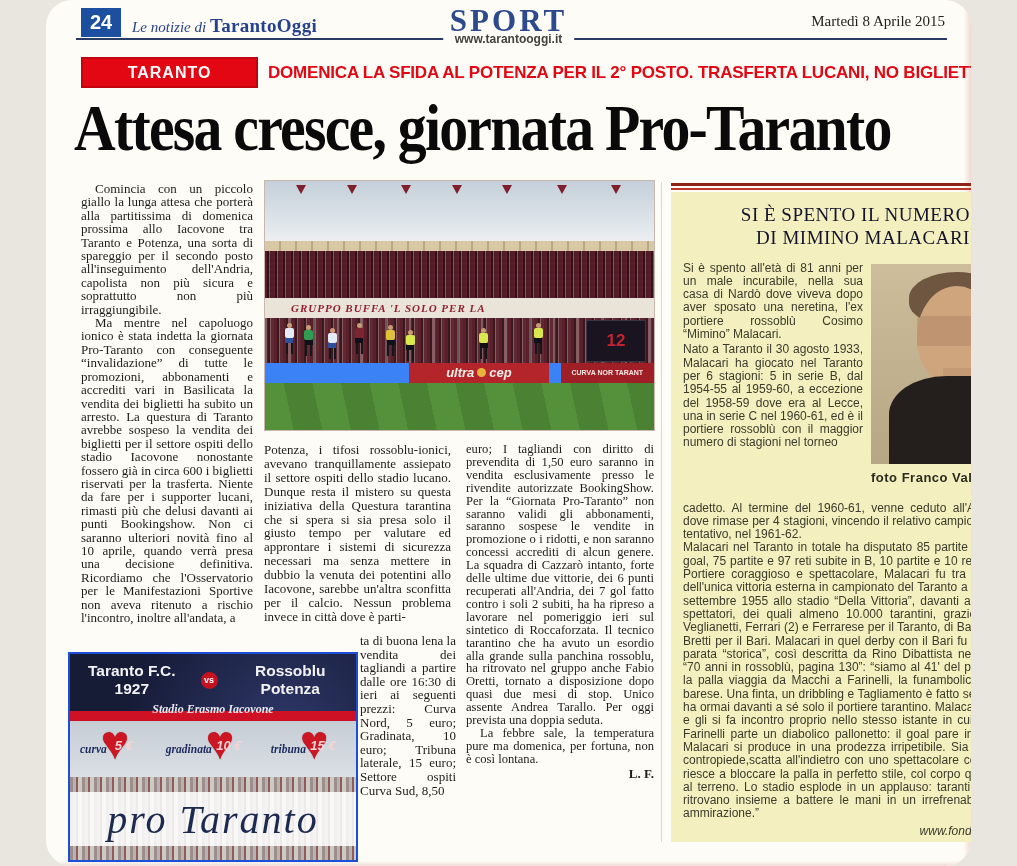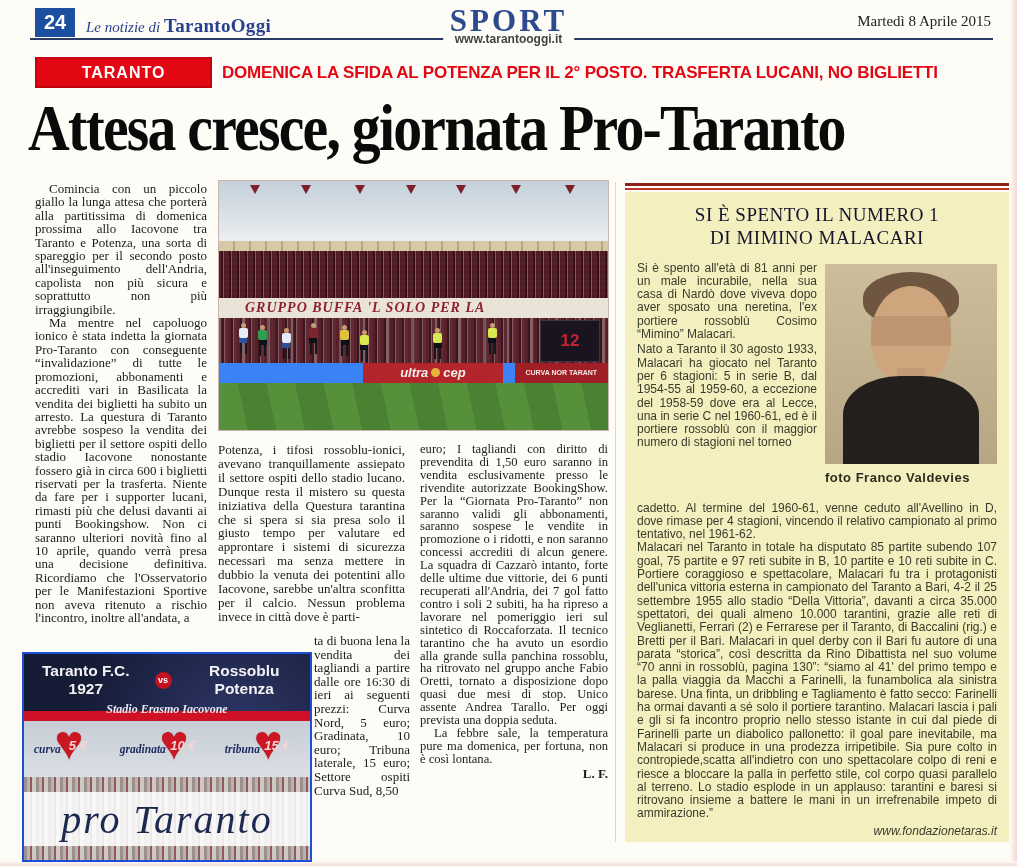--- a/index.html
+++ b/index.html
@@ -1,17 +1,17 @@
 <!DOCTYPE html>
 <html><head>
 <meta charset="utf-8">
 <style>
   html,body{margin:0;padding:0;}
   body{background:#e9e6df;font-family:"Liberation Serif",serif;}
-  .page{position:relative;width:1017px;height:866px;background:#fdfcf6;margin:0 auto;overflow:hidden;}
+  .page{position:relative;width:925px;height:866px;background:#fdfcf6;margin:0 auto;overflow:hidden;border-radius:26px;}
   .edge-r{position:absolute;right:0;top:0;width:7px;height:100%;background:linear-gradient(90deg,rgba(243,214,209,0),#f2d7d2);}
   .edge-b{position:absolute;left:0;bottom:0;width:100%;height:5px;background:linear-gradient(#fdfcf6,#f0ddd6);}
 
   
   .pagenum{position:absolute;left:35px;top:8px;width:40px;height:29px;background:#1c4f9f;color:#fff;
            font-family:"Liberation Sans",sans-serif;font-weight:bold;font-size:20px;text-align:center;line-height:29px;}
   .brand{position:absolute;left:86px;top:15px;color:#27418e;font-size:15px;font-style:italic;white-space:nowrap;}
   .brand b{font-style:normal;font-size:19px;font-weight:bold;letter-spacing:.3px;}
   .sport{position:absolute;left:0;right:0;top:3px;text-align:center;color:#2e4a8f;font-size:31px;font-weight:bold;letter-spacing:3px;}
   .mastrule{position:absolute;left:30px;right:24px;top:38px;border-top:2px solid #2a3c66;}
@@ -44,21 +44,21 @@
 
   
   .mainphoto{position:absolute;left:218px;top:180px;width:389px;height:249px;border:1px solid #c9b6ae;overflow:hidden;background:#bfae9e;}
   .ph-sky{position:absolute;left:0;top:0;width:100%;height:26%;background:linear-gradient(#c4d0da,#eef1f3);}
   .flag{position:absolute;top:4px;width:0;height:0;border-left:5px solid transparent;border-right:5px solid transparent;border-top:9px solid #7e1f2b;}
   .ph-roof{position:absolute;left:0;top:24%;width:100%;height:4%;background:repeating-linear-gradient(90deg,#d8c9a4 0 14px,#b7a786 14px 16px);}
   .ph-crowd1{position:absolute;left:0;top:28%;width:100%;height:19%;
      background:repeating-linear-gradient(90deg,rgba(96,26,38,.95) 0 2px,rgba(45,18,24,.95) 2px 4px,rgba(150,100,100,.75) 4px 5px,rgba(80,28,40,.95) 5px 8px),
                 repeating-linear-gradient(0deg,rgba(0,0,0,.22) 0 3px,rgba(255,255,255,.08) 3px 6px);background-color:#5a2230;}
   .ph-banner{position:absolute;left:0;top:47%;width:100%;height:8%;background:#eae4d8;display:flex;align-items:center;overflow:hidden;}
-  .ph-banner span{color:#8c2130;font-weight:bold;font-style:italic;font-size:14px;letter-spacing:1px;white-space:nowrap;padding-left:26px;}
+  .ph-banner span{color:#8c2130;font-weight:bold;font-style:italic;font-size:11px;letter-spacing:1px;white-space:nowrap;padding-left:26px;}
   .ph-crowd2{position:absolute;left:0;top:55%;width:100%;height:18%;
      background:repeating-linear-gradient(90deg,rgba(225,225,225,.30) 0 2px,rgba(0,0,0,0) 2px 24px),
                 repeating-linear-gradient(90deg,rgba(88,30,40,.9) 0 3px,rgba(50,22,28,.9) 3px 5px,rgba(160,120,120,.6) 5px 6px,rgba(95,40,50,.9) 6px 9px);
      background-color:#62303c;}
   .ph-12{position:absolute;right:2%;top:56%;width:15%;height:16%;background:#1a1420;border:1px solid #3d3344;
          color:#c32430;font-weight:bold;font-size:17px;display:flex;align-items:center;justify-content:center;font-family:"Liberation Sans",sans-serif;}
   .ph-boards{position:absolute;left:0;top:73%;width:100%;height:8%;background:#3b82f6;}
   .board-ultra{position:absolute;left:37%;top:0;width:36%;height:100%;background:#b3242b;color:#f3efe8;
       font-family:"Liberation Sans",sans-serif;font-weight:bold;font-style:italic;font-size:13px;
       display:flex;align-items:center;justify-content:center;gap:3px;}

